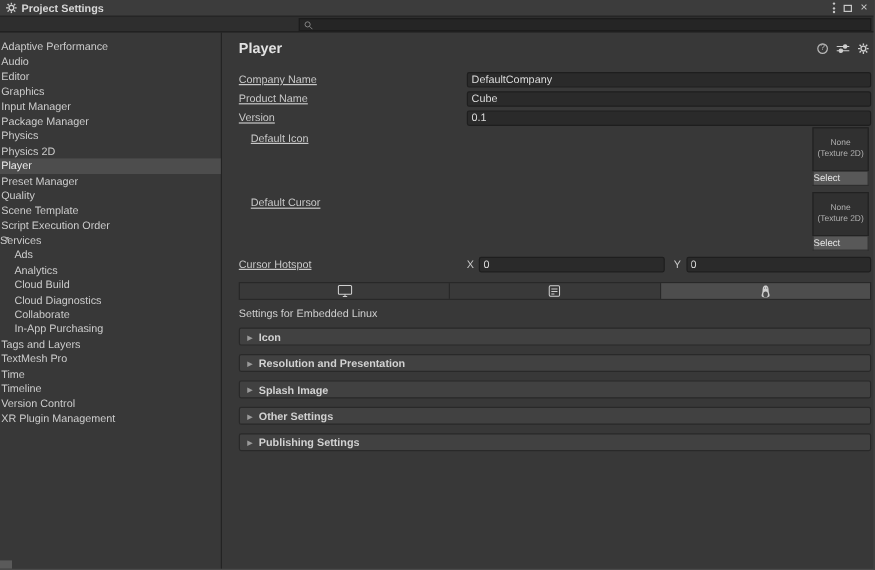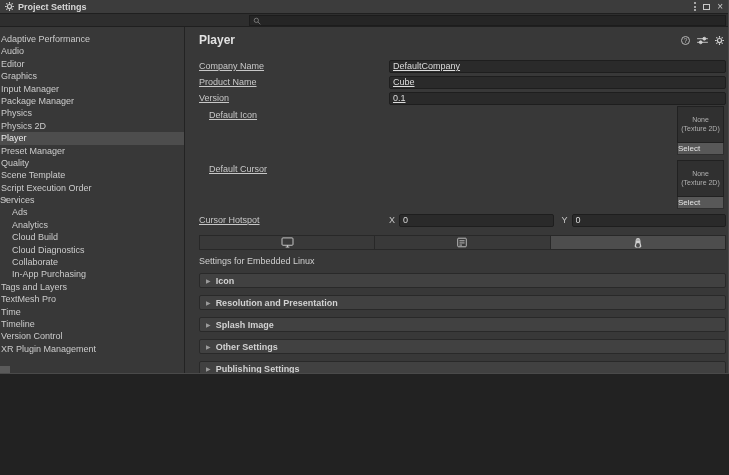--- a/index.html
+++ b/index.html
@@ -1,18 +1,18 @@
 <!DOCTYPE html>
 <html><head>
 <meta charset="utf-8">
 <style>
   * { margin:0; padding:0; box-sizing:border-box; }
   body { background:#222; font-family:"Liberation Sans", sans-serif; }
   .window {
-    position:relative; width:729px; height:374px; background:#383838;
+    position:relative; width:729px; height:475px; background:#383838;
     color:#c8c8c8; overflow:hidden; display:flex; flex-direction:column;
     border-right:1px solid #4a4a4a; border-bottom:1px solid #4a4a4a;
   }
   
   .titlebar {
     height:14px; background:#3c3c3c; border-bottom:1px solid #1f1f1f;
     display:flex; align-items:center; padding:0 5px; gap:4px; flex-shrink:0;
   }
   .titlebar .title { font-size:9px; font-weight:bold; color:#d8d8d8; white-space:nowrap; }
   .win-controls { margin-left:auto; display:flex; align-items:center; gap:7px; }
@@ -42,21 +42,21 @@
   .main-title { font-size:12px; font-weight:bold; color:#e2e2e2; }
   .hdr-icons { margin-left:auto; display:flex; align-items:center; gap:7px; }
   .help-icon { width:9px; height:9px; border:1px solid #b8b8b8; border-radius:50%; font-size:7px; line-height:8px; text-align:center; color:#b8b8b8; cursor:pointer; }
   .icon-btn { cursor:pointer; display:flex; align-items:center; }
   .frow { display:flex; align-items:center; height:16px; }
   .flabel { width:190px; flex-shrink:0; font-size:9px; color:#c8c8c8;text-decoration:underline; }
   input.ffield, input.axis-field {
     height:13px; background:#2a2a2a; border:1px solid #1e1e1e; border-radius:2px;
     color:#dcdcdc; font-size:9px; font-family:inherit; padding:0 3px; outline:none;
   }
-  input.ffield { flex:1; min-width:0;text-decoration:underline; }
+  input.ffield { flex:1; min-width:0; }
   input.axis-field { flex:1; min-width:0; }
   .axis-label { font-size:9px; color:#c8c8c8; width:10px; flex-shrink:0; }
   .axis-gap { width:8px; flex-shrink:0; }
   
   .thumb-row { position:relative; }
   .thumb-row .flabel { position:absolute; left:0; top:4px;padding-left:10px; }
   .thumb-box { position:absolute; right:2px; top:0; width:47px; cursor:pointer; }
   .thumb-none {
     height:37px; background:#303030; border:1px solid #212121;
     display:flex; flex-direction:column; justify-content:center; text-align:center;

